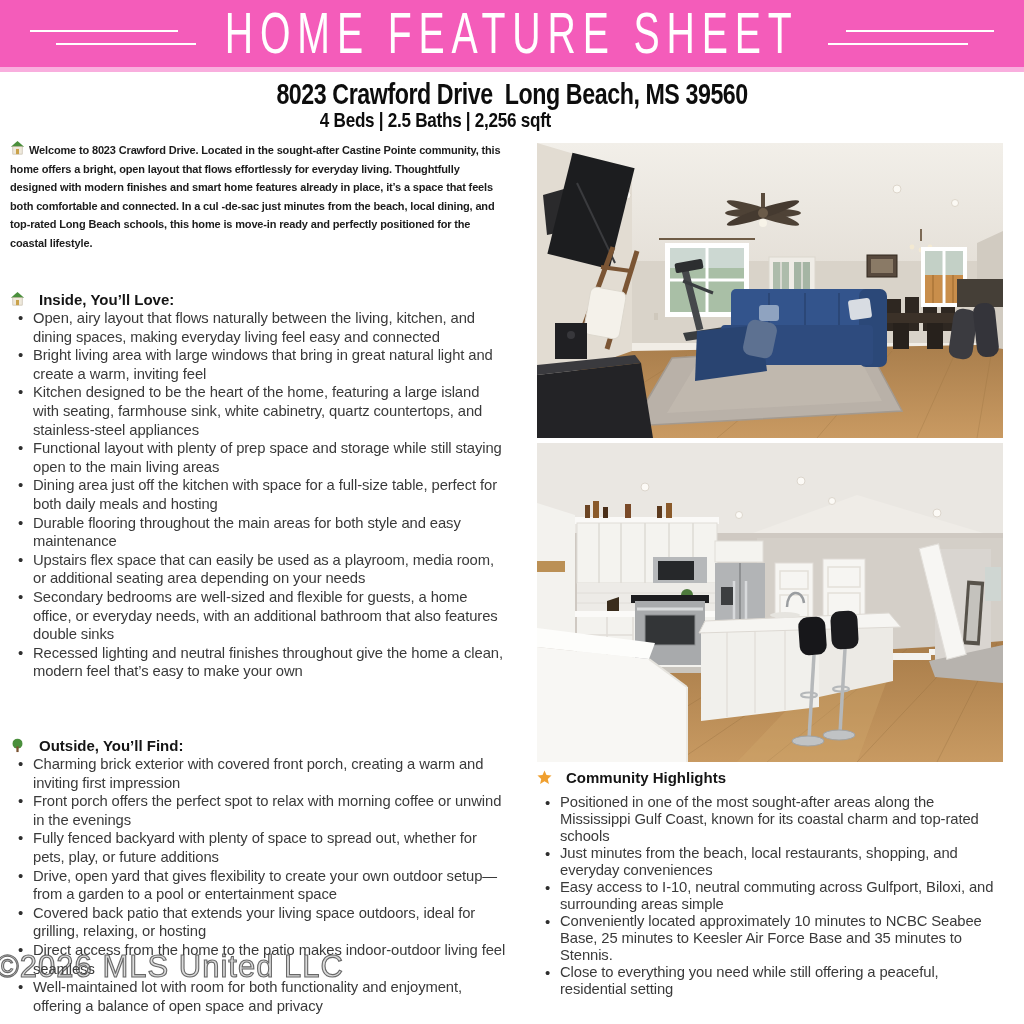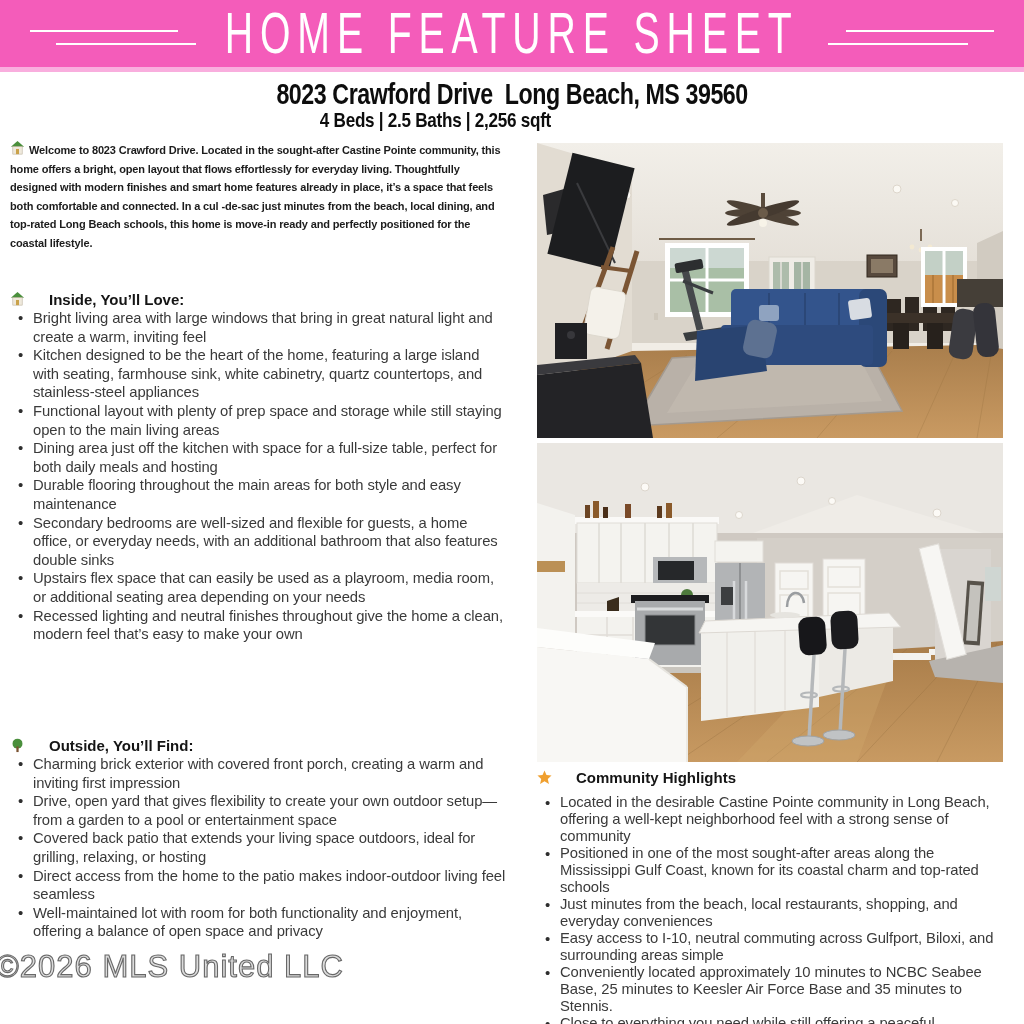--- a/index.html
+++ b/index.html
@@ -26,21 +26,21 @@
              transform:scale(0.86,1.1); letter-spacing:-0.5px; white-space:pre; }
   .stats-wrap { position:absolute; top:110px; left:0; width:871px; text-align:center; }
   .stats { font-size:19px; font-weight:700; color:#0d0d0d; display:inline-block;
            transform:scale(0.9,1.06); letter-spacing:-0.3px; }
 
   
   .intro { position:absolute; left:10px; top:141px; width:496px;
            font-size:11px; font-weight:700; color:#1c1c1c; line-height:18.6px;
            letter-spacing:-0.15px; }
   .sec-head { position:absolute; font-size:15px; font-weight:700; color:#151515;
-              display:flex; align-items:center; gap:24px; }
+              display:flex; align-items:center; gap:14px; }
   .sec-head .ic { width:15px; height:15px; flex:0 0 auto; }
   #inside-head  { left:10px; top:291px; }
   #outside-head { left:10px; top:737px; }
   #community-head { left:537px; top:769px; }
 
   ul.blist { position:absolute; list-style:none; }
   ul.blist li { position:relative; padding-left:23px; font-size:14.8px; color:#3a3a3a;
                 line-height:18.6px; letter-spacing:-0.1px; }
   ul.blist li::before { content:"\2022"; position:absolute; left:8px; top:0;
                         color:#2e2e2e; font-size:15px; }
@@ -89,39 +89,42 @@
 
   <h3 class="sec-head" id="inside-head">
     <span class="ic"><svg viewBox="0 0 16 15">
           <polygon points="8,0 15,6 1,6" fill="#4a8f3c"></polygon>
           <rect x="3" y="6" width="10" height="8" fill="#efe9dc" stroke="#b9ad97" stroke-width="0.6"></rect>
           <rect x="6.4" y="8.5" width="3.2" height="5.5" fill="#caa24a"></rect>
         </svg></span>
     <span>Inside, You’ll Love:</span>
   </h3>
   <ul class="blist" id="inside-list">
+      <li>Open, airy layout that flows naturally between the living, kitchen, and dining spaces, making everyday living feel easy and connected</li>
       <li>Bright living area with large windows that bring in great natural light and create a warm, inviting feel</li>
       <li>Kitchen designed to be the heart of the home, featuring a large island with seating, farmhouse sink, white cabinetry, quartz countertops, and stainless-steel appliances</li>
       <li>Functional layout with plenty of prep space and storage while still staying open to the main living areas</li>
       <li>Dining area just off the kitchen with space for a full-size table, perfect for both daily meals and hosting</li>
       <li>Durable flooring throughout the main areas for both style and easy maintenance</li>
+      <li>Upstairs flex space that can easily be used as a playroom, media room, or additional seating area depending on your needs</li>
       <li>Secondary bedrooms are well-sized and flexible for guests, a home office, or everyday needs, with an additional bathroom that also features double sinks</li>
-      <li>Upstairs flex space that can easily be used as a playroom, media room, or additional seating area depending on your needs</li>
       <li>Recessed lighting and neutral finishes throughout give the home a clean, modern feel that’s easy to make your own</li>
     </ul>
 
   <h3 class="sec-head" id="outside-head">
     <span class="ic"><svg viewBox="0 0 16 16">
           <circle cx="8" cy="6" r="5.3" fill="#4a8f3c"></circle>
           <rect x="6.8" y="9" width="2.4" height="6" fill="#7a5230"></rect>
         </svg></span>
     <span>Outside, You’ll Find:</span>
   </h3>
   <ul class="blist" id="outside-list">
       <li>Charming brick exterior with covered front porch, creating a warm and inviting first impression</li>
+      <li>Front porch offers the perfect spot to relax with morning coffee or unwind in the evenings</li>
+      <li>Fully fenced backyard with plenty of space to spread out, whether for pets, play, or future additions</li>
       <li>Drive, open yard that gives flexibility to create your own outdoor setup—from a garden to a pool or entertainment space</li>
       <li>Covered back patio that extends your living space outdoors, ideal for grilling, relaxing, or hosting</li>
       <li>Direct access from the home to the patio makes indoor-outdoor living feel seamless</li>
       <li>Well-maintained lot with room for both functionality and enjoyment, offering a balance of open space and privacy</li>
     </ul>
 
   <div class="photo" id="photo1">
     <svg viewBox="0 0 466 295" preserveAspectRatio="none">
       <defs>
         <linearGradient id="lrCeil" x1="0" y1="0" x2="0" y2="1">
@@ -382,21 +385,20 @@
     </svg>
   </div>
 
   <h3 class="sec-head" id="community-head">
     <span class="ic"><svg viewBox="0 0 16 16">
           <polygon points="8,0.5 10.1,5.4 15.5,5.9 11.5,9.5 12.7,14.8 8,12 3.3,14.8 4.5,9.5 0.5,5.9 5.9,5.4" fill="#f0a030"></polygon>
         </svg></span>
     <span>Community Highlights</span>
   </h3>
   <ul class="blist" id="community-list">
-      <li>Located in the desirable Castine Pointe community in Long Beach, offering a well-kept neighborhood feel with a strong sense of community</li>
       <li>Positioned in one of the most sought-after areas along the Mississippi Gulf Coast, known for its coastal charm and top-rated schools</li>
       <li>Just minutes from the beach, local restaurants, shopping, and everyday conveniences</li>
       <li>Easy access to I-10, neutral commuting across Gulfport, Biloxi, and surrounding areas simple</li>
       <li>Conveniently located approximately 10 minutes to NCBC Seabee Base, 25 minutes to Keesler Air Force Base and 35 minutes to Stennis.</li>
       <li>Close to everything you need while still offering a peaceful, residential setting</li>
     </ul>
 
   <div class="watermark">©2026 MLS United LLC</div>
 
 </div>

